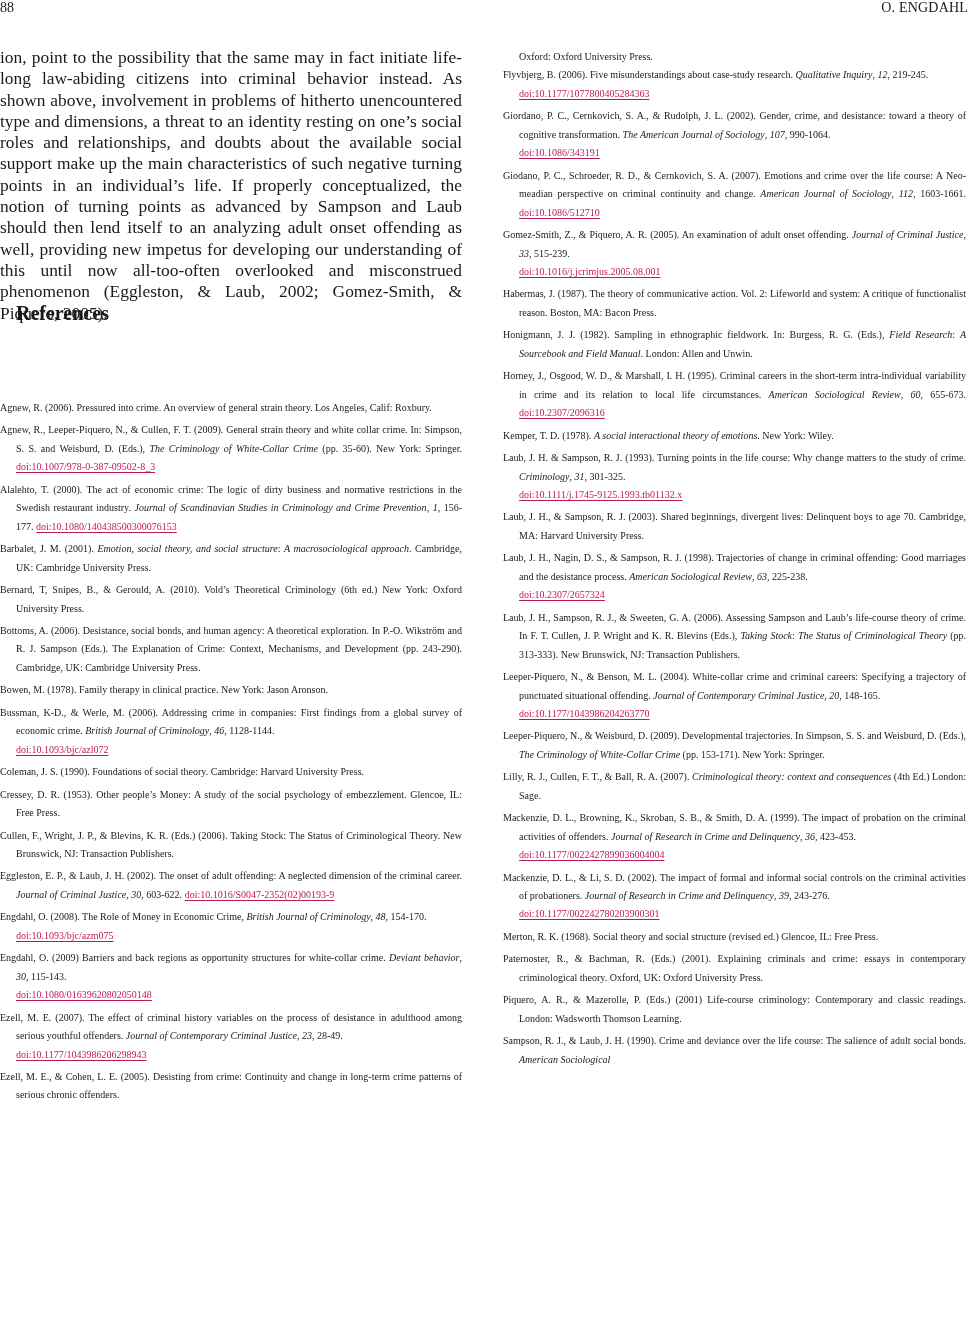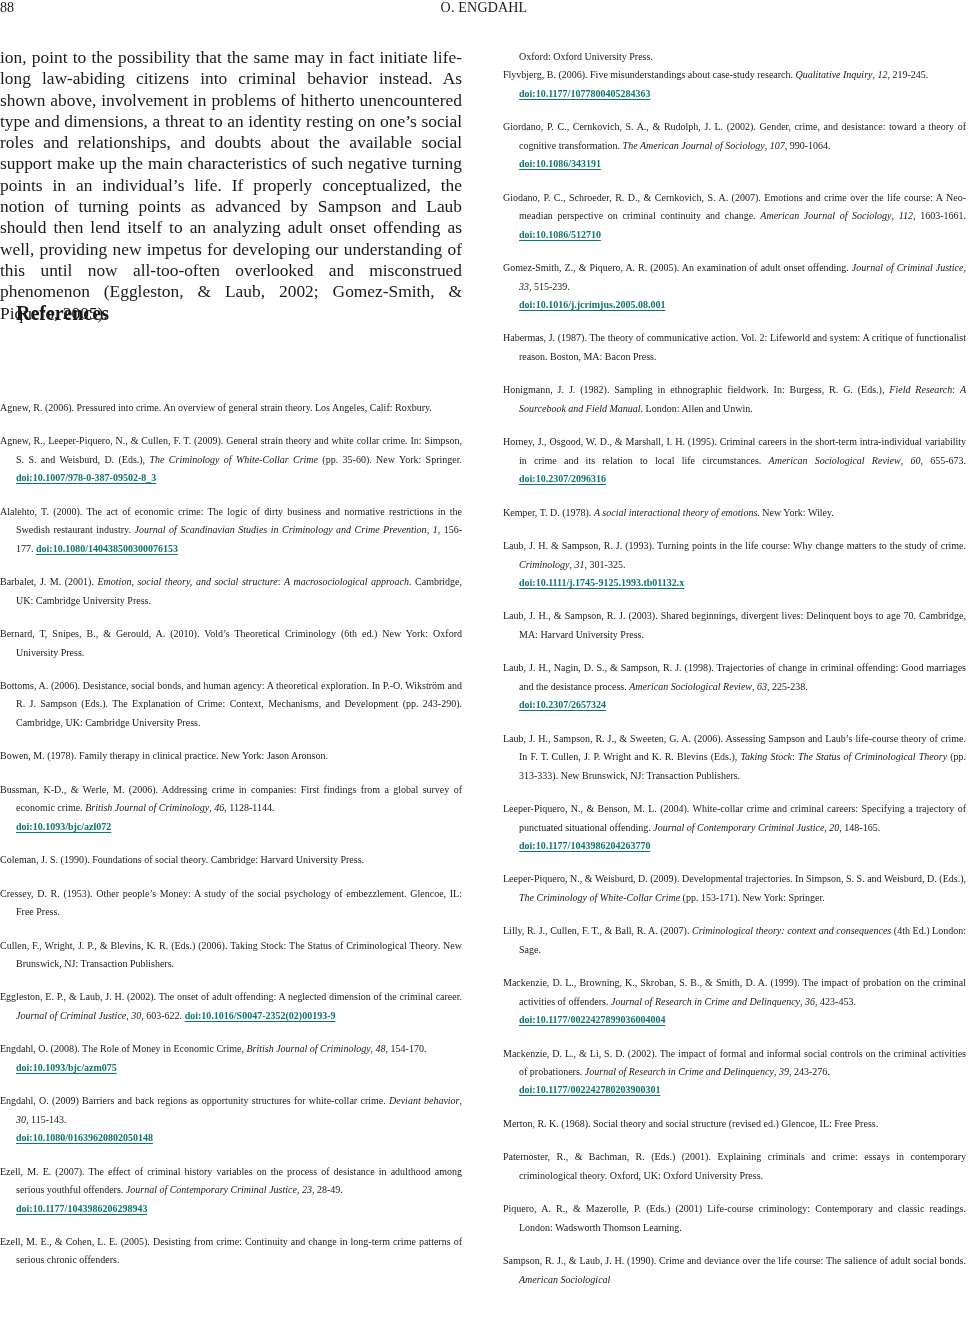--- a/index.html
+++ b/index.html
@@ -3,41 +3,41 @@
 <meta charset="utf-8">
 <style>
   html, body { margin: 0; padding: 0; background: #ffffff; }
   body {
     width: 968px; height: 1327px; position: relative; overflow: hidden;
     font-family: "Liberation Serif", "DejaVu Serif", serif;
     color: #1a1a1a;
   }
   .running-head { position: absolute; top: 0; left: 0; width: 928px; height: 22px; font-size: 14px; }
   .page-number { position: absolute; left: 0; top: 0; }
-  .running-title { position: absolute; left: 0; width: 968px; text-align: center; top: 0; letter-spacing: 0.2px; }
+  .running-title { position: absolute; left: 0; width: 968px; text-align: right; top: 0; letter-spacing: 0.2px; }
 
   .col-left { position: absolute; left: 0; top: 47px; width: 462px; }
   .col-right { position: absolute; left: 503px; top: 48px; width: 463px; }
 
   .body-para {
     font-size: 17.4px; line-height: 21.3px; text-align: justify; margin: 0;
     hyphens: manual;
   }
   .section-heading {
     font-weight: bold; font-size: 20px; text-align: left; margin: 0;
     position: absolute; left: 16px; width: 462px; top: 302px;
   }
   .refs-left { position: absolute; left: 0; top: 399px; width: 462px; }
   .ref {
     font-size: 10px; line-height: 18.45px; text-align: justify;
     padding-left: 16px; text-indent: -16px; margin: 0;
   }
-  .ref + .ref { margin-top: 15px; }
+  .ref + .ref { margin-top: 4px; }
   .ref i { }
-  .doi { color: #0f766e; text-decoration: underline; text-decoration-thickness: 1px; text-underline-offset: 2px; cursor: pointer; font-weight: bold; }
+  .doi { color: #be185d; text-decoration: underline; text-decoration-thickness: 1px; text-underline-offset: 2px; cursor: pointer; }
   .cont { padding-left: 16px; text-indent: 0; }
 </style>
 </head>
 <body>
 
 <div class="running-head">
   <span class="page-number">88</span>
   <span class="running-title">O. ENGDAHL</span>
 </div>
 

